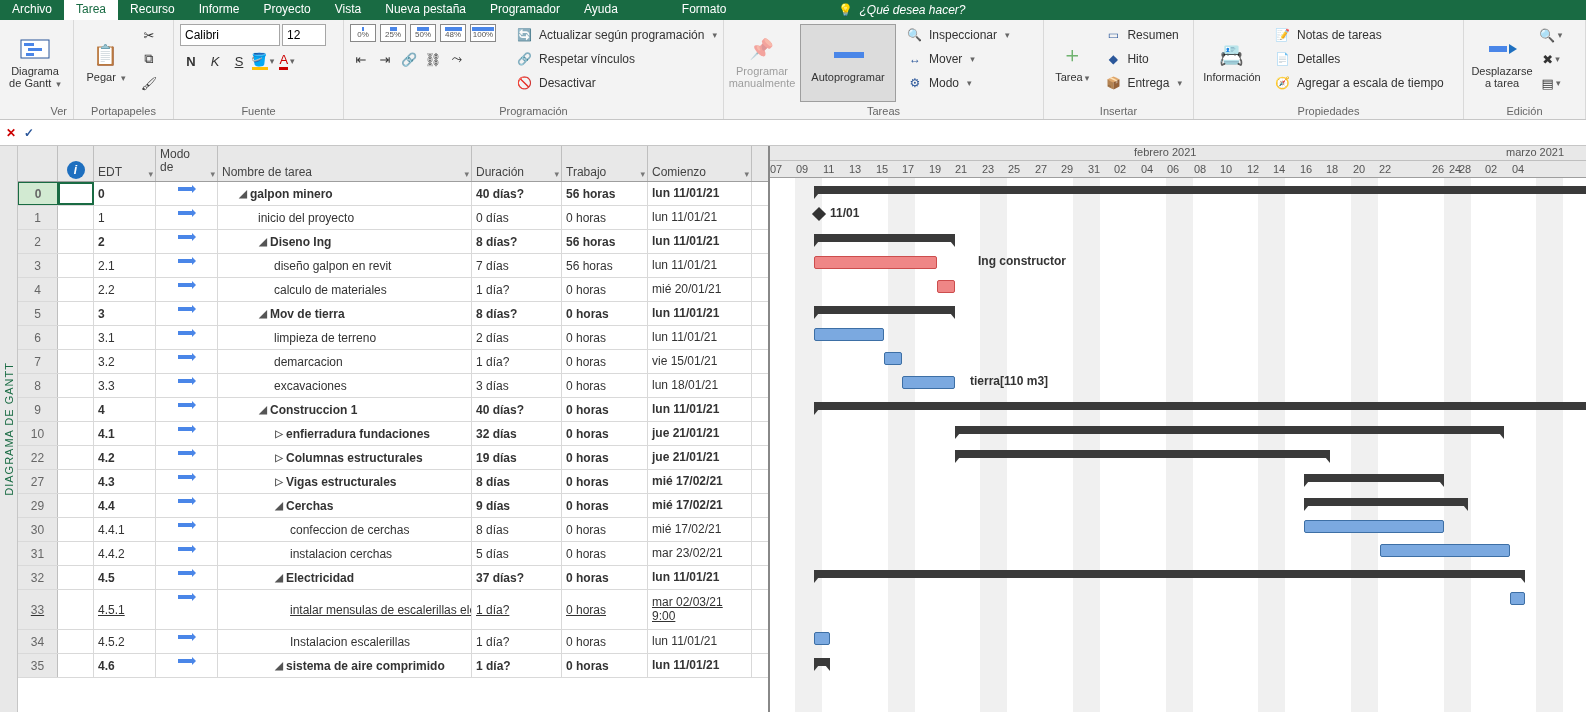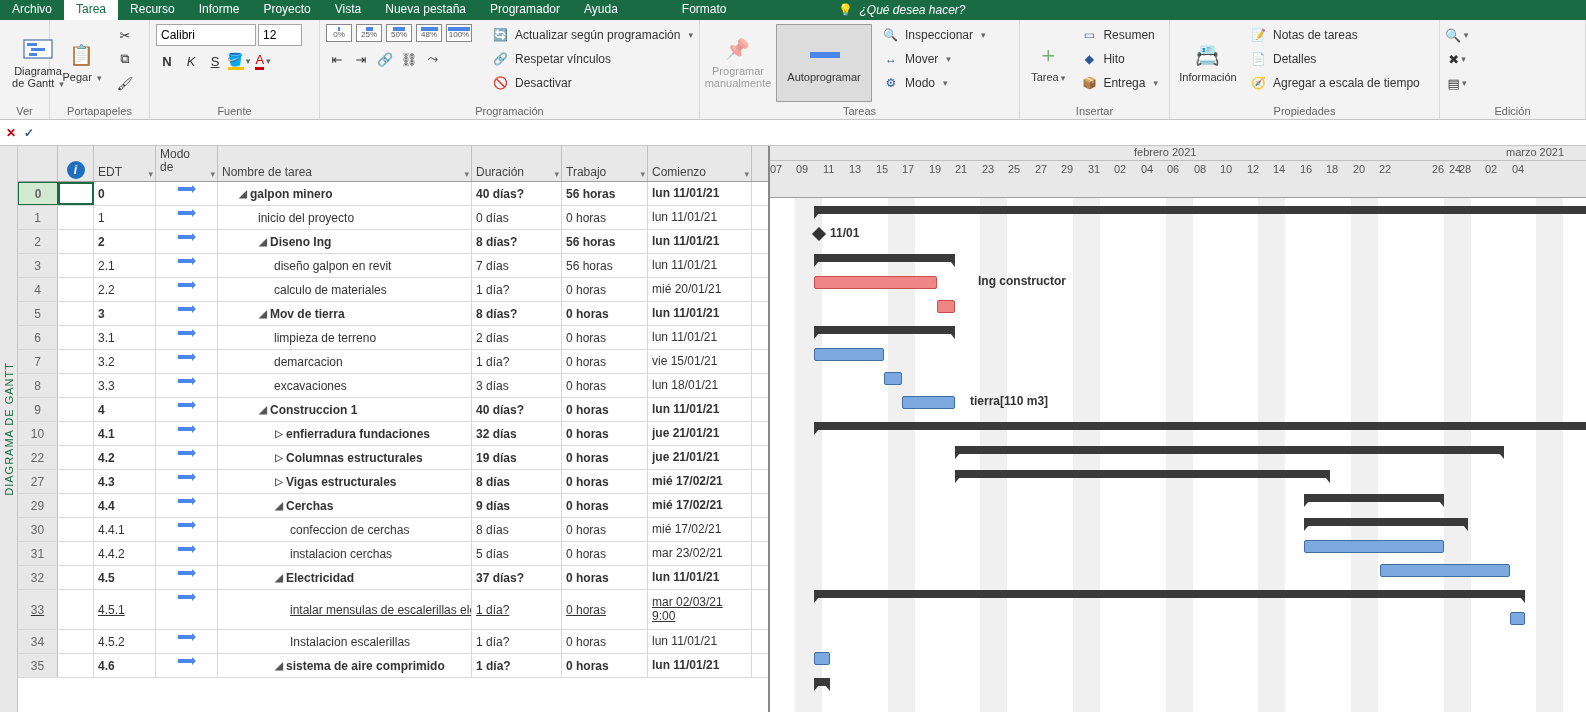--- a/index.html
+++ b/index.html
@@ -68,21 +68,21 @@
 .mode-ic svg { display:block;}
 .info-ic { width:18px; height:18px; border-radius:50%; background:#1e6fbf; color:#fff; display:flex; align-items:center; justify-content:center; font-weight:bold; font-size:12px; font-style:italic;}
 .collapse { display:inline-block; width:10px; text-align:center; color:#555; margin-right:2px; font-size:10px;}
 .indent1 { padding-left:20px !important;}
 .indent2 { padding-left:40px !important;}
 .indent3 { padding-left:56px !important;}
 .indent4 { padding-left:72px !important;}
 
 
 .gantt { flex:1; display:flex; flex-direction:column; overflow:hidden; position:relative;}
-.tscale { height:52px; border-bottom:1px solid #9e9e9e; background:#e8e8e8; position:relative;}
+.tscale { height:32px; border-bottom:1px solid #9e9e9e; background:#e8e8e8; position:relative;}
 .tscale .month-row { height:14px; display:flex; position:relative; font-size:11px; color:#555;}
 .tscale .month { position:absolute; top:0;}
 .tscale .day-row { height:22px; position:relative; border-top:1px solid #bfbfbf;}
 .tscale .day { position:absolute; top:2px; font-size:11px; color:#555; text-align:center;}
 .gbody { position:relative; flex:1;}
 .weekend { position:absolute; top:0; bottom:0; background:#f0f0f0; }
 .grow-lane { position:absolute; left:0; right:0; height:24px;}
 .summary-bar { position:absolute; height:8px; background:#3a3a3a; top:8px;}
 .summary-bar::before, .summary-bar::after { content:""; position:absolute; top:7px; width:0; height:0; border-top:6px solid #3a3a3a; }
 .summary-bar::before { left:0; border-right:5px solid transparent;}
@@ -109,21 +109,21 @@
     <div class="spacer"></div>
   <div class="tab">Formato</div>
   <div style="flex:0 0 90px;"></div>
   <div class="tell-me">
     <span class="bulb">💡</span>
     <span>¿Qué desea hacer?</span>
   </div>
 </div>
 
 <div class="ribbon">
-  <div class="group" style="width:50px;">
+  <div class="group" style="width:74px;align-items:flex-end;">
     <div class="big-btn">
       <div class="big-ic">
         <svg width="32" height="22">
             <rect x="2" y="2" width="28" height="18" fill="#fff" stroke="#2b579a"></rect>
             <rect x="5" y="5" width="10" height="3" fill="#4a86e8"></rect>
             <rect x="9" y="10" width="14" height="3" fill="#4a86e8"></rect>
             <rect x="7" y="15" width="8" height="3" fill="#4a86e8"></rect>
           </svg>
       </div>
       <div class="lbl"><span>Diagrama de Gantt</span> <span class="dd">▾</span></div>
@@ -313,20 +313,29 @@
             <span class="ic">🧭</span>
             <span>Agregar a escala de tiempo</span>
           </div>
       </div>
     </div>
     <div class="group-label">Propiedades</div>
   </div>
 
   <div class="group" style="flex:1;">
     <div class="group-body">
+      <div class="big-btn">
+        <div class="big-ic">
+            <svg width="30" height="18">
+              <rect x="2" y="6" width="18" height="6" fill="#4a86e8"></rect>
+              <path d="M22 4 L30 9 L22 14 Z" fill="#1e6fbf"></path>
+            </svg>
+          </div>
+        <div class="lbl">Desplazarse a tarea</div>
+      </div>
       <div class="mini-stack">
         <div class="mini-btn">
             <span>🔍</span>
             <span class="dd">▾</span>
           </div>
         <div class="mini-btn">
             <span>✖</span>
             <span class="dd">▾</span>
           </div>
         <div class="mini-btn">

